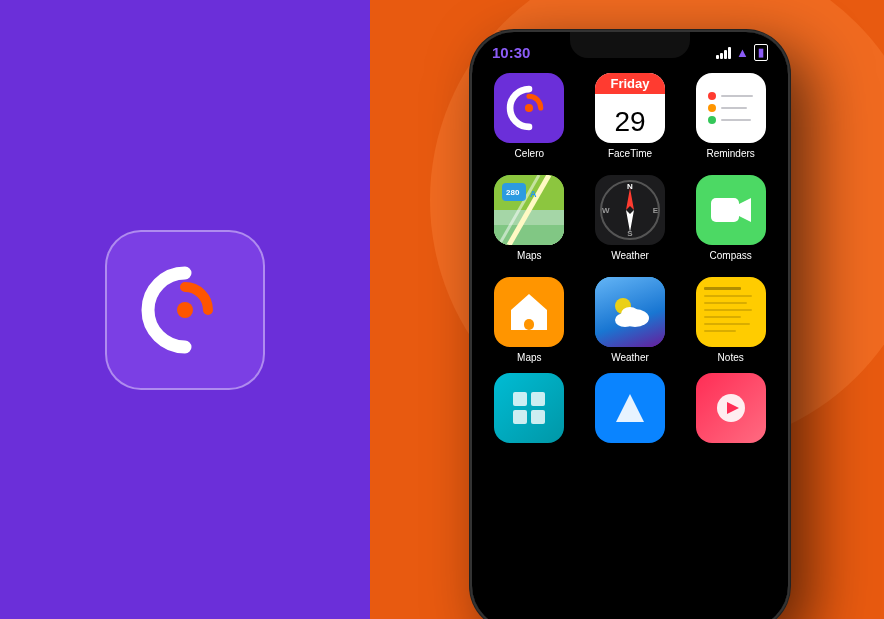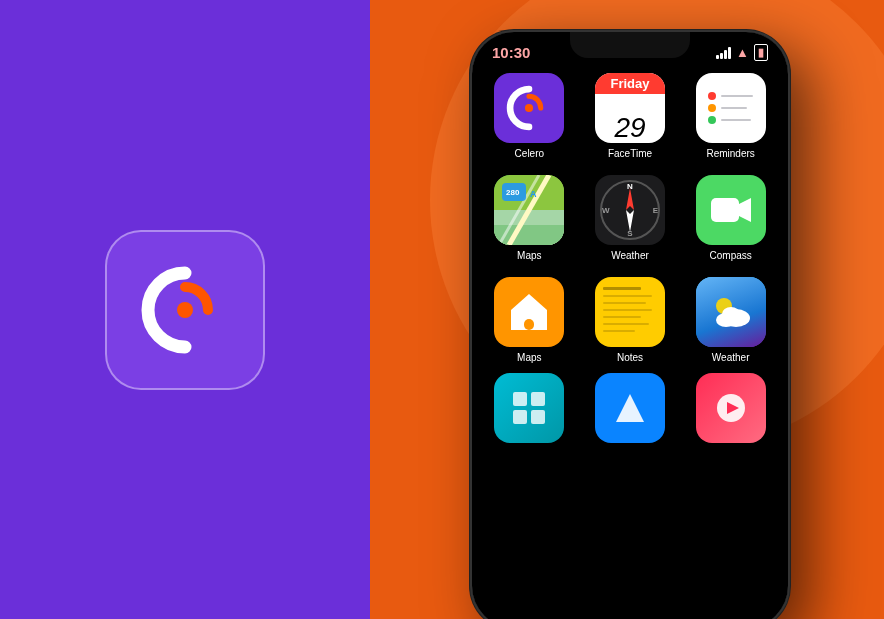--- a/index.html
+++ b/index.html
@@ -121,21 +121,21 @@
       transform: translateX(-50%);
       z-index: 10;
     }
 
     
     .status-bar {
       display: flex;
       justify-content: space-between;
       align-items: center;
       padding: 12px 20px 4px;
-      color: #fca5a5;
+      color: #8b5cf6;
       font-size: 14px;
       font-weight: 600;
       position: relative;
       z-index: 5;
     }
 
     .status-time {
       font-size: 15px;
       font-weight: 700;
     }
@@ -201,22 +201,21 @@
       font-size: 13px;
       font-weight: 600;
       padding: 3px 0;
     }
 
     .calendar-date {
       font-size: 28px;
       font-weight: 300;
       color: #000;
       line-height: 1;
-      margin-top: 20px;
-      font-style: italic;
+      margin-top: 14px;
     }
 
     .icon-reminders {
       background: white;
     }
 
     .icon-maps {
       background: linear-gradient(135deg, #4CAF50 0%, #8BC34A 50%, #C8E6C9 100%);
       position: relative;
     }
@@ -508,49 +507,49 @@
                 <polygon points="22,4 4,20 4,40 16,40 16,28 28,28 28,40 40,40 40,20" fill="white"></polygon>
                 <rect x="16" y="28" width="12" height="12" fill="white"></rect>
 
                 <rect x="17" y="29" width="10" height="11" rx="5" fill="#FF9500"></rect>
               </svg>
             </div>
             <span class="app-label">Maps</span>
           </div>
 
           <div class="app-item">
+            <div class="app-icon icon-weather">
+              <div class="weather-content">
+                <svg width="50" height="40" viewBox="0 0 50 40">
+
+                  <circle cx="18" cy="14" r="8" fill="#FFD700" opacity="0.9"></circle>
+
+                  <ellipse cx="30" cy="26" rx="14" ry="9" fill="white"></ellipse>
+                  <ellipse cx="20" cy="28" rx="10" ry="7" fill="white"></ellipse>
+                  <ellipse cx="25" cy="22" rx="9" ry="7" fill="white"></ellipse>
+                </svg>
+              </div>
+            </div>
+            <span class="app-label">Weather</span>
+          </div>
+
+          <div class="app-item">
             <div class="app-icon icon-notes">
               <div class="notes-content">
                 <div class="notes-line"></div>
                 <div class="notes-line" style="width:90%;"></div>
                 <div class="notes-line" style="width:80%;"></div>
                 <div class="notes-line" style="width:90%;"></div>
                 <div class="notes-line" style="width:70%;"></div>
                 <div class="notes-line" style="width:85%;"></div>
                 <div class="notes-line" style="width:60%;"></div>
               </div>
             </div>
             <span class="app-label">Notes</span>
           </div>
-
-          <div class="app-item">
-            <div class="app-icon icon-weather">
-              <div class="weather-content">
-                <svg width="50" height="40" viewBox="0 0 50 40">
-
-                  <circle cx="18" cy="14" r="8" fill="#FFD700" opacity="0.9"></circle>
-
-                  <ellipse cx="30" cy="26" rx="14" ry="9" fill="white"></ellipse>
-                  <ellipse cx="20" cy="28" rx="10" ry="7" fill="white"></ellipse>
-                  <ellipse cx="25" cy="22" rx="9" ry="7" fill="white"></ellipse>
-                </svg>
-              </div>
-            </div>
-            <span class="app-label">Weather</span>
-          </div>
         </div>
 
         <div class="bottom-items">
           <div class="app-item">
             <div class="app-icon icon-teal">
               <svg width="40" height="40" viewBox="0 0 40 40">
                 <rect x="4" y="4" width="14" height="14" rx="2" fill="white" opacity="0.8"></rect>
                 <rect x="22" y="4" width="14" height="14" rx="2" fill="white" opacity="0.8"></rect>
                 <rect x="4" y="22" width="14" height="14" rx="2" fill="white" opacity="0.8"></rect>
                 <rect x="22" y="22" width="14" height="14" rx="2" fill="white" opacity="0.8"></rect>

